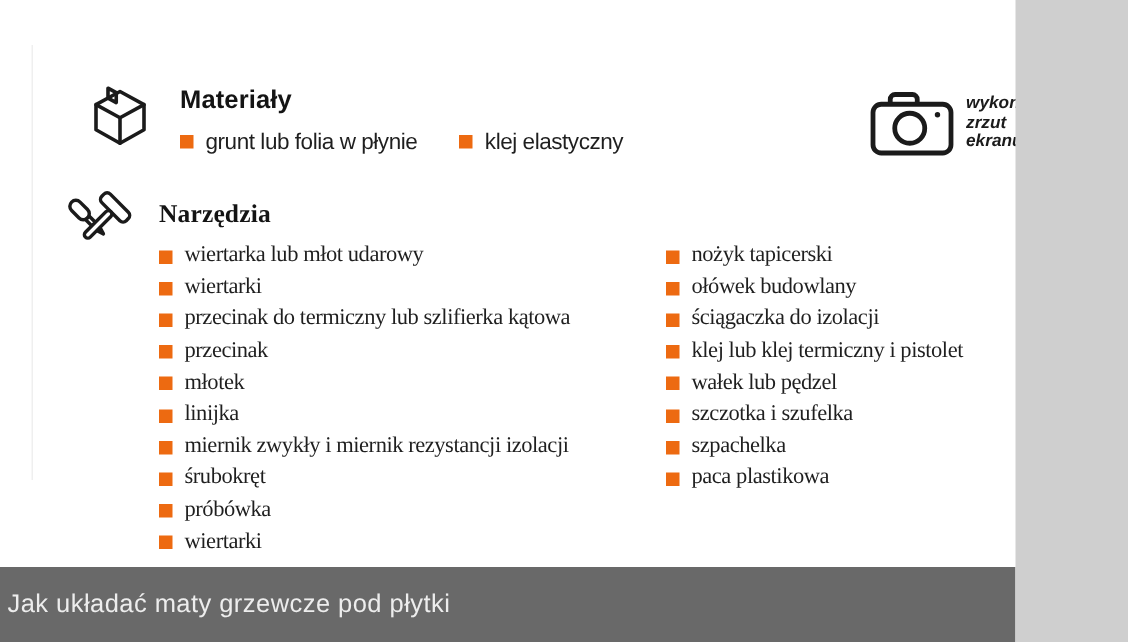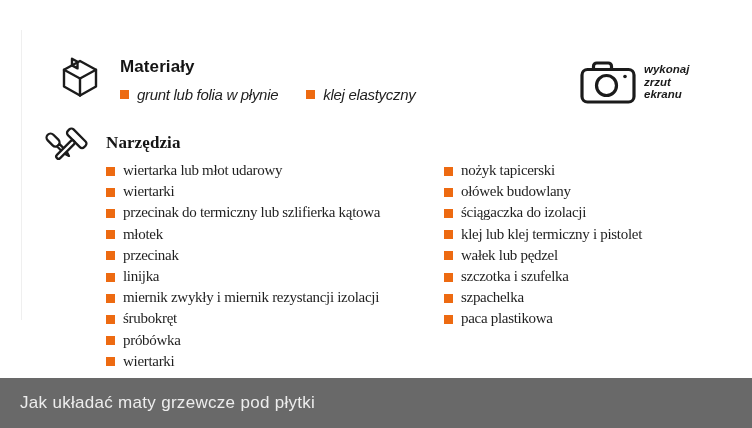--- a/index.html
+++ b/index.html
@@ -4,61 +4,61 @@
 <style>
   :root{
     --accent:#ED6A11;
     --ink:#1F1F1F;
     --bar-bg:#696969;
     --bar-text:#EDEDED;
   }
   *{margin:0;padding:0;box-sizing:border-box;}
   html,body{background:#cfcfcf;font-family:"Liberation Sans", sans-serif;}
   .stage{
-    position:relative;width:752px;height:428px;background:#ffffff;
+    position:relative;width:677px;height:428px;background:#ffffff;
     overflow:hidden;color:var(--ink);
   }
   .vline{
     position:absolute;left:21px;top:30px;width:1px;height:290px;background:#efefef;
   }
   
   .section{position:absolute;display:flex;align-items:flex-start;}
   .materials{left:60px;top:56px;}
   .tools{left:40px;top:124px;font-family:Liberation Serif, serif;}
   .sec-icon{flex:none;}
   .materials .sec-body{margin-left:20px;}
   .tools .sec-body{margin-left:18px;margin-top:8px;}
   .sec-heading{
     font-size:17px;font-weight:bold;letter-spacing:0.1px;line-height:22px;color:#141414;
   }
   
   .hlist{display:flex;column-gap:28px;margin-top:7px;}
   .cols{display:flex;margin-top:6px;}
   .col1{width:338px;}
   .bullet-item{display:flex;align-items:center;white-space:nowrap;height:21.2px;}
-  .hlist .bullet-item{height:18px;font-style:italic;}
+  .hlist .bullet-item{height:18px;}
   .bullet{
     width:9px;height:9px;background:var(--accent);margin-right:8px;flex:none;margin-top:1px;
   }
   .item-text{
     font-size:15px;letter-spacing:-0.3px;color:#1f1f1f;
   }
   
   .shot{
     position:absolute;left:580px;top:60px;display:flex;align-items:center;gap:8px;cursor:pointer;
     background:none;border:none;padding:0;font-family:inherit;font-style:italic;
   }
   .shot-label{display:block;text-align:left;}
   .shot-label span{
     display:block;font-size:11.5px;font-weight:bold;line-height:12.5px;color:#1b1b1b;letter-spacing:0;
   }
   
   .titlebar{
     position:absolute;left:0;right:0;bottom:0;height:50px;background:var(--bar-bg);
-    display:flex;align-items:center;padding-left:20px;
+    display:flex;align-items:center;padding-left:5px;
   }
   .titlebar .title-text{
     font-size:17px;color:var(--bar-text);letter-spacing:0.3px;font-weight:400;
   }
   svg{display:block;}
 </style>
 </head>
 <body>
 
 <div class="stage">
@@ -137,25 +137,25 @@
             <div class="bullet-item">
               <span class="bullet"></span>
               <span class="item-text">wiertarki</span>
             </div>
             <div class="bullet-item">
               <span class="bullet"></span>
               <span class="item-text">przecinak do termiczny lub szlifierka kątowa</span>
             </div>
             <div class="bullet-item">
               <span class="bullet"></span>
+              <span class="item-text">przecinak</span>
+            </div>
+            <div class="bullet-item">
+              <span class="bullet"></span>
               <span class="item-text">młotek</span>
-            </div>
-            <div class="bullet-item">
-              <span class="bullet"></span>
-              <span class="item-text">przecinak</span>
             </div>
             <div class="bullet-item">
               <span class="bullet"></span>
               <span class="item-text">linijka</span>
             </div>
             <div class="bullet-item">
               <span class="bullet"></span>
               <span class="item-text">miernik zwykły i miernik rezystancji izolacji</span>
             </div>
             <div class="bullet-item">

